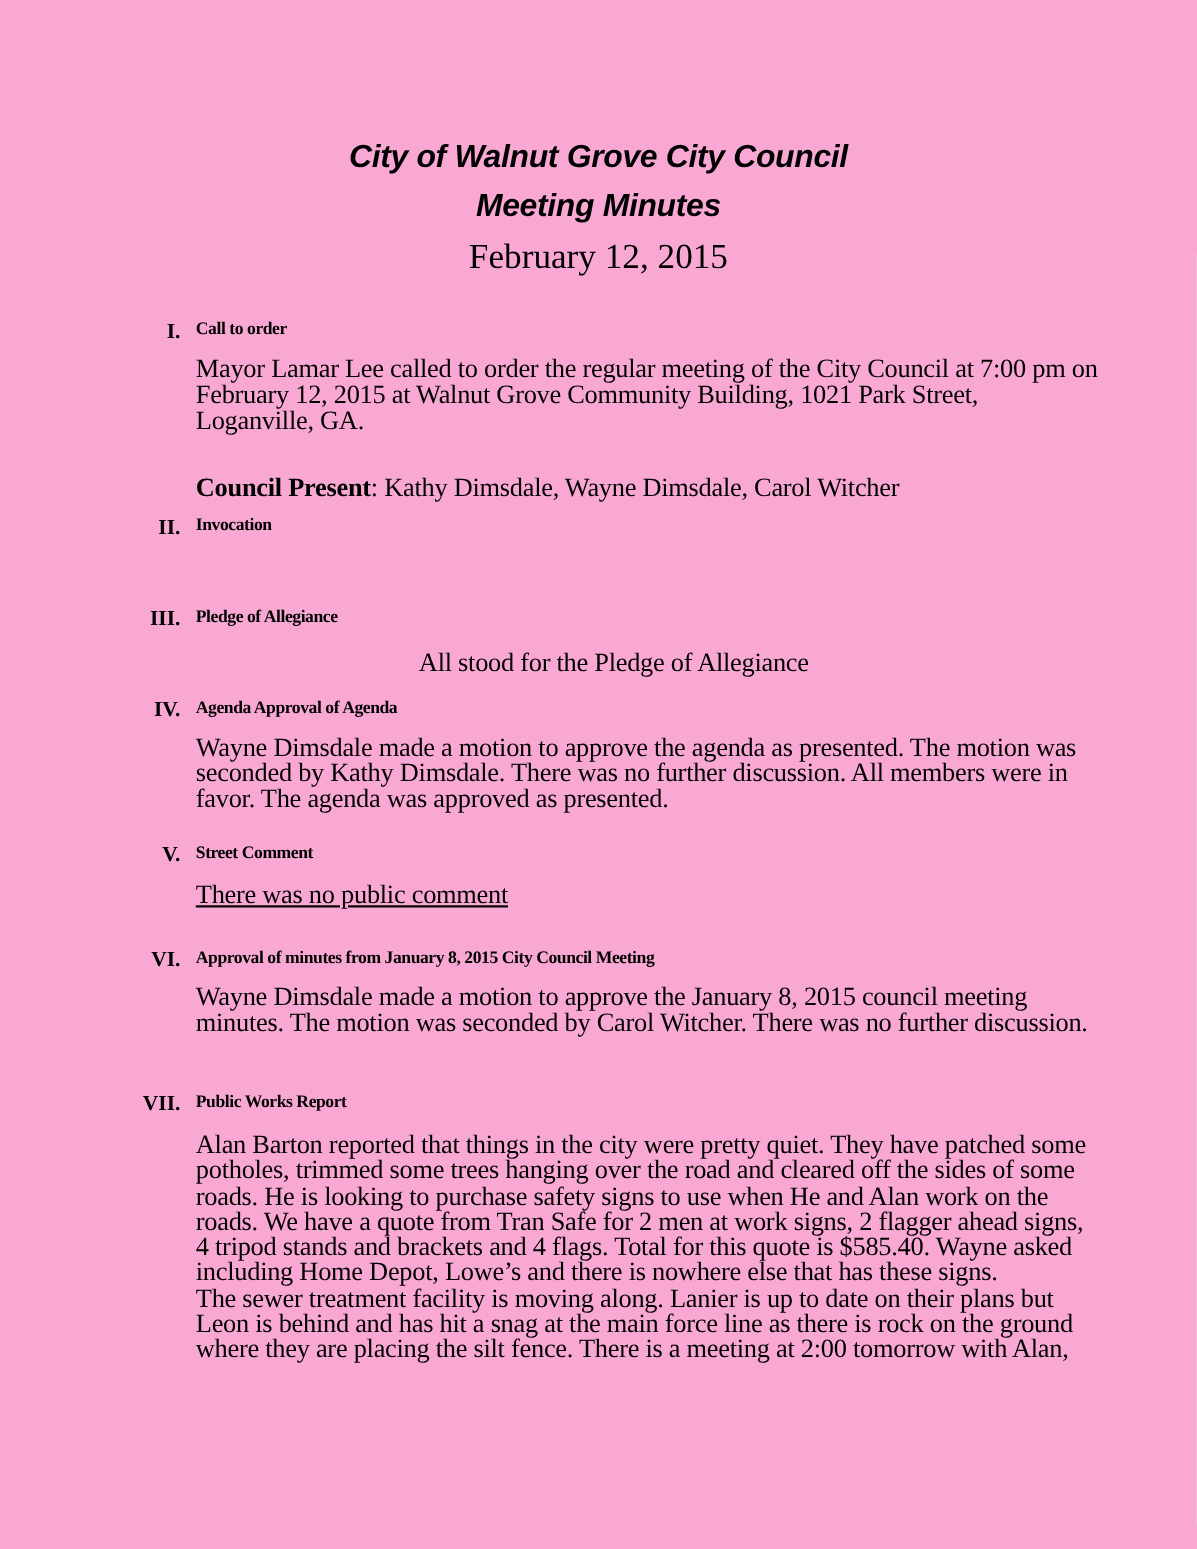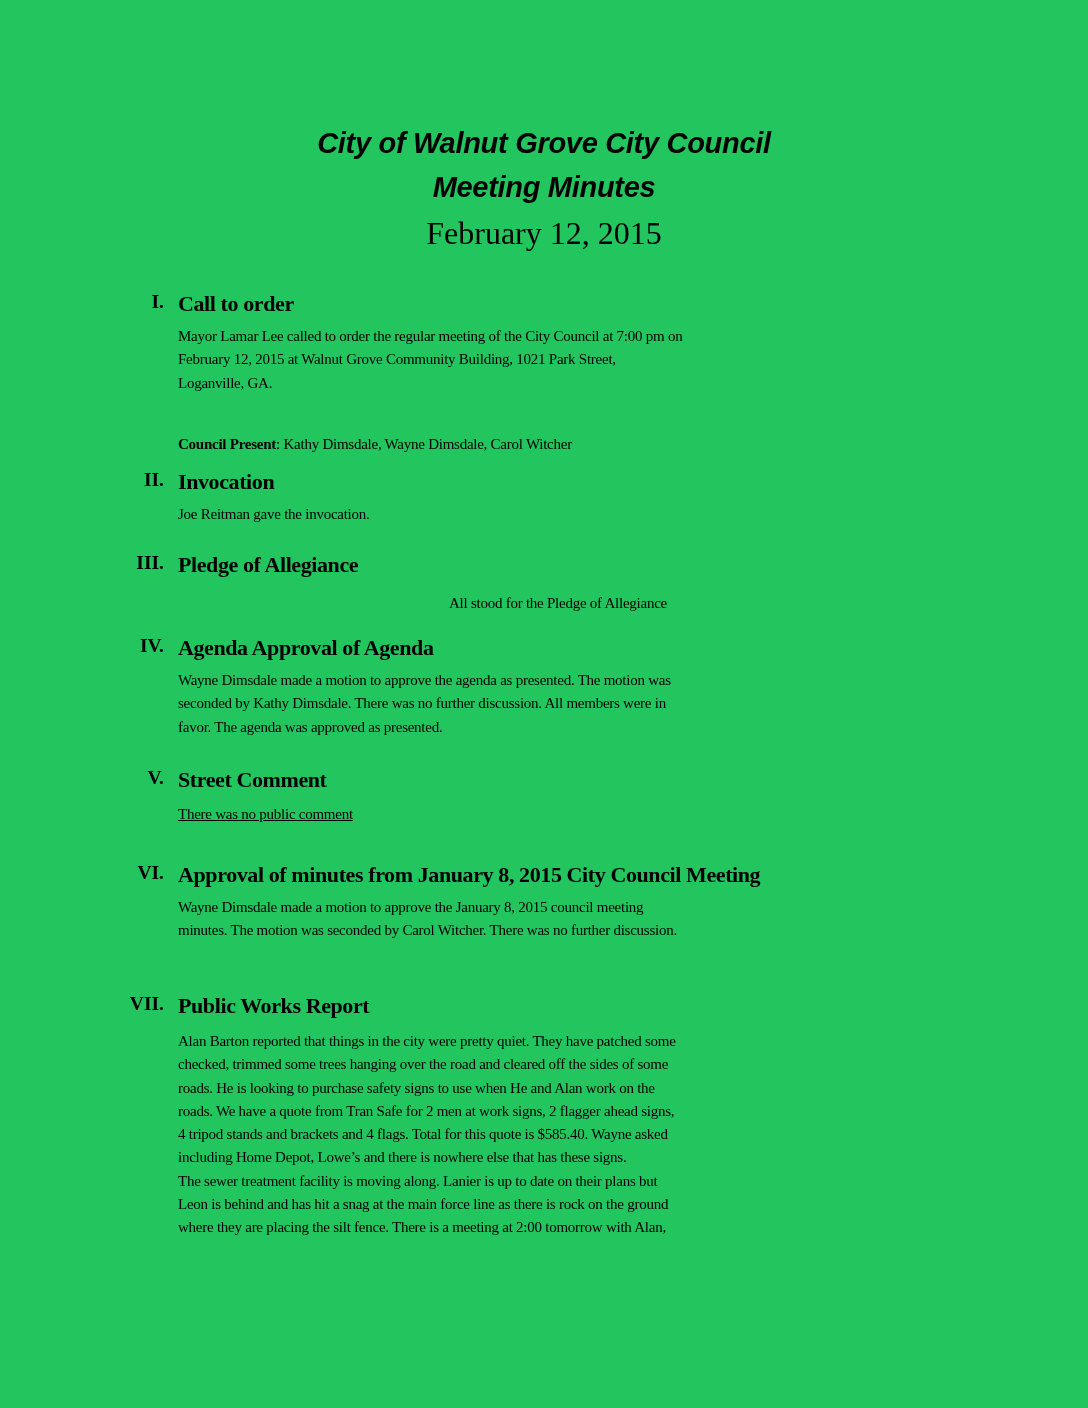--- a/index.html
+++ b/index.html
@@ -1,39 +1,39 @@
 <!DOCTYPE html>
 <html><head>
 <meta charset="utf-8">
 <style>
   html, body { margin: 0; padding: 0; background: #ffffff; }
   body { width: 1088px; height: 1408px; position: relative; overflow: hidden; color: #000; }
-  .page { position: absolute; left: 0; top: 0; width: 1088px; height: 1408px; background: #22c55e; }
+  .page { position: absolute; left: 0; top: 0; width: 1088px; height: 1408px; background: #f9a8d4; }
   .title {
     position: absolute; left: 0; width: 1088px; text-align: center;
     font-family: "Liberation Sans", sans-serif; font-weight: bold; font-style: italic;
     font-size: 29px; letter-spacing: -0.3px;
   }
   .title1 { top: 127px; }
   .title2 { top: 171px; }
   .date {
     position: absolute; left: 0; width: 1088px; text-align: center; top: 215px;
     font-family: "Liberation Serif", serif; font-size: 32px;
   }
   .sec-num {
     position: absolute; width: 40px; text-align: right;
     font-family: "Liberation Serif", serif; font-weight: bold; font-size: 19.5px;
   }
   .sec-title {
     position: absolute; left: 178px;
-    font-family: "Liberation Serif", serif; font-weight: bold; font-size: 22px; letter-spacing: -0.4px;
+    font-family: "Liberation Serif", serif; font-weight: bold; font-size: 16px; letter-spacing: -0.4px;
   }
   .body-text {
     position: absolute; left: 178px; width: 760px;
-    font-family: "Liberation Serif", serif; font-size: 15px; line-height: 23.3px; letter-spacing: -0.25px;
+    font-family: "Liberation Serif", serif; font-size: 24px; line-height: 23.3px; letter-spacing: -0.25px;
     white-space: nowrap;
   }
   .body-text div { height: 23.3px; }
   .bold { font-weight: bold; }
 </style>
 </head>
 <body>
 
 <div class="page">
 
@@ -47,23 +47,20 @@
     <div>Mayor Lamar Lee called to order the regular meeting of the City Council at 7:00 pm on</div>
     <div>February 12, 2015 at Walnut Grove Community Building, 1021 Park Street,</div>
     <div>Loganville, GA.</div>
   </div>
   <div class="body-text" style="top:433px;">
     <div><span class="bold">Council Present</span><span>: Kathy Dimsdale, Wayne Dimsdale, Carol Witcher</span></div>
   </div>
 
   <div class="sec-num" style="left:124px; top:469px;">II.</div>
   <div class="sec-title" style="top:469px;">Invocation</div>
-  <div class="body-text" style="top:503px;">
-    <div>Joe Reitman gave the invocation.</div>
-  </div>
 
   <div class="sec-num" style="left:124px; top:552px;">III.</div>
   <div class="sec-title" style="top:552px;font-family:Liberation Serif, serif;">Pledge of Allegiance</div>
   <div class="body-text" style="top:592px;text-align:center;">
     <div>All stood for the Pledge of Allegiance</div>
   </div>
 
   <div class="sec-num" style="left:124px; top:635px;">IV.</div>
   <div class="sec-title" style="top:635px;">Agenda Approval of Agenda</div>
   <div class="body-text" style="top:669px;">
@@ -82,21 +79,21 @@
   <div class="sec-title" style="top:862px;">Approval of minutes from January 8, 2015 City Council Meeting</div>
   <div class="body-text" style="top:896px;">
     <div>Wayne Dimsdale made a motion to approve the January 8, 2015 council meeting</div>
     <div>minutes. The motion was seconded by Carol Witcher. There was no further discussion.</div>
   </div>
 
   <div class="sec-num" style="left:124px; top:993px;">VII.</div>
   <div class="sec-title" style="top:993px;">Public Works Report</div>
   <div class="body-text" style="top:1030px;">
     <div>Alan Barton reported that things in the city were pretty quiet.  They have patched some</div>
-    <div>checked, trimmed some trees hanging over the road and cleared off the sides of some</div>
+    <div>potholes, trimmed some trees hanging over the road and cleared off the sides of some</div>
     <div>roads.  He is looking to purchase safety signs to use when He and Alan work on the</div>
     <div>roads. We have a quote from Tran Safe for 2 men at work signs, 2 flagger ahead signs,</div>
     <div>4 tripod stands and brackets and 4 flags.  Total for this quote is $585.40.  Wayne asked</div>
     <div>including Home Depot, Lowe’s and there is nowhere else that has these signs.</div>
     <div>The sewer treatment facility is moving along.  Lanier is up to date on their plans but</div>
     <div>Leon is behind and has hit a snag at the main force line as there is rock on the ground</div>
     <div>where they are placing the silt fence.  There is a meeting at 2:00 tomorrow with Alan,</div>
   </div>
 
 </div>

